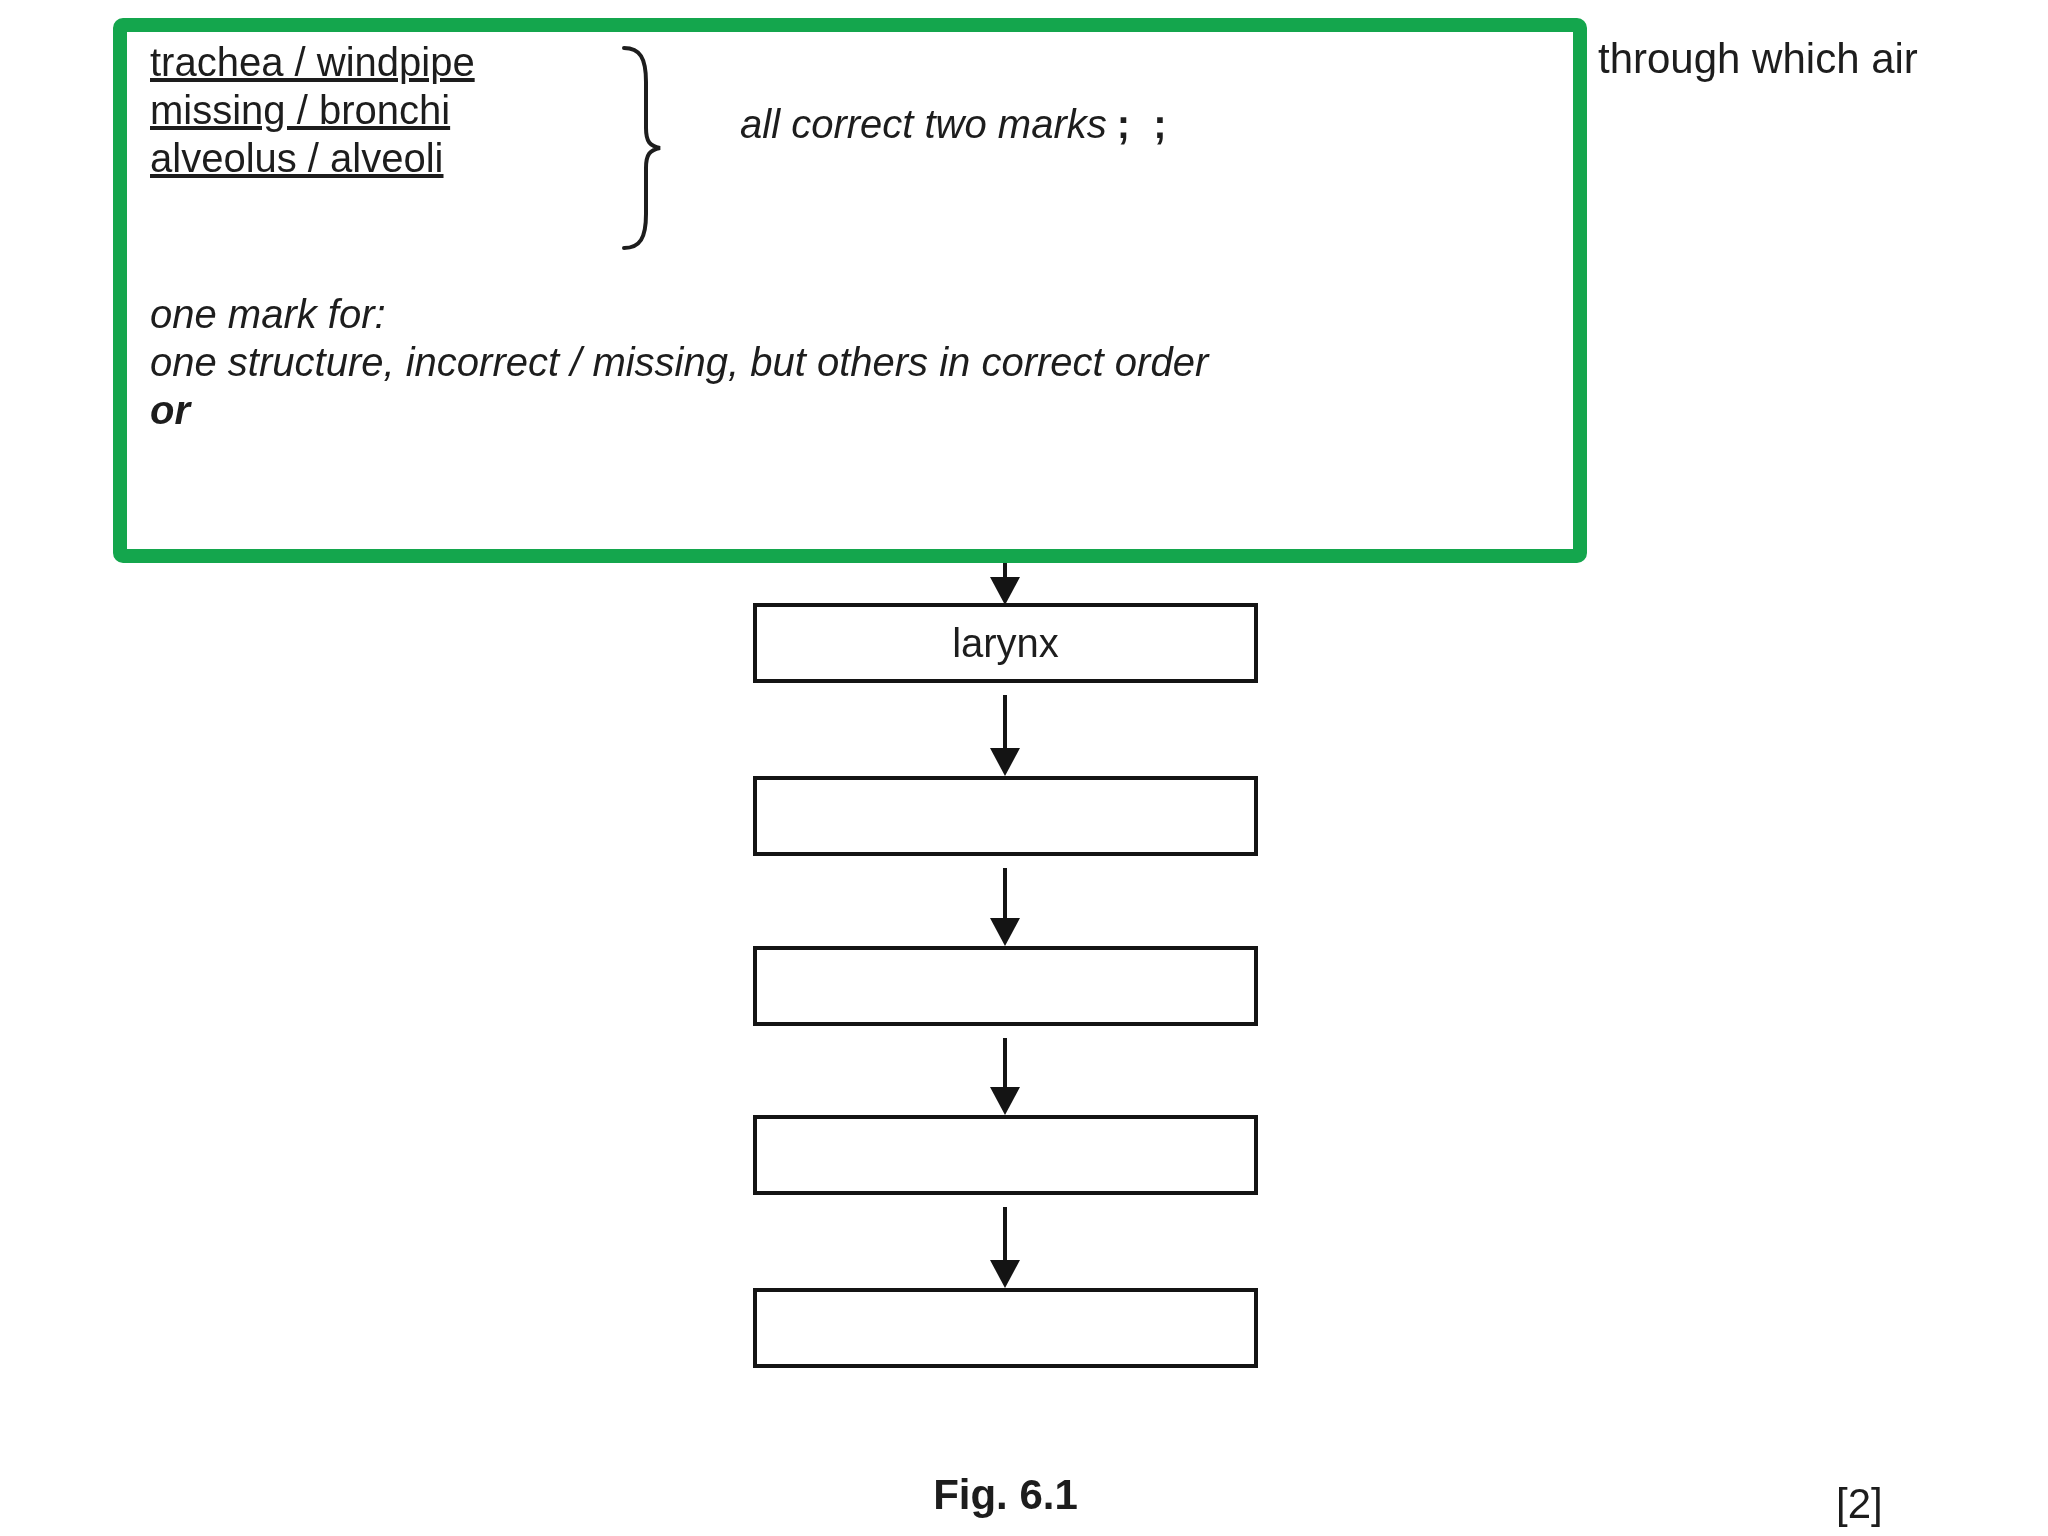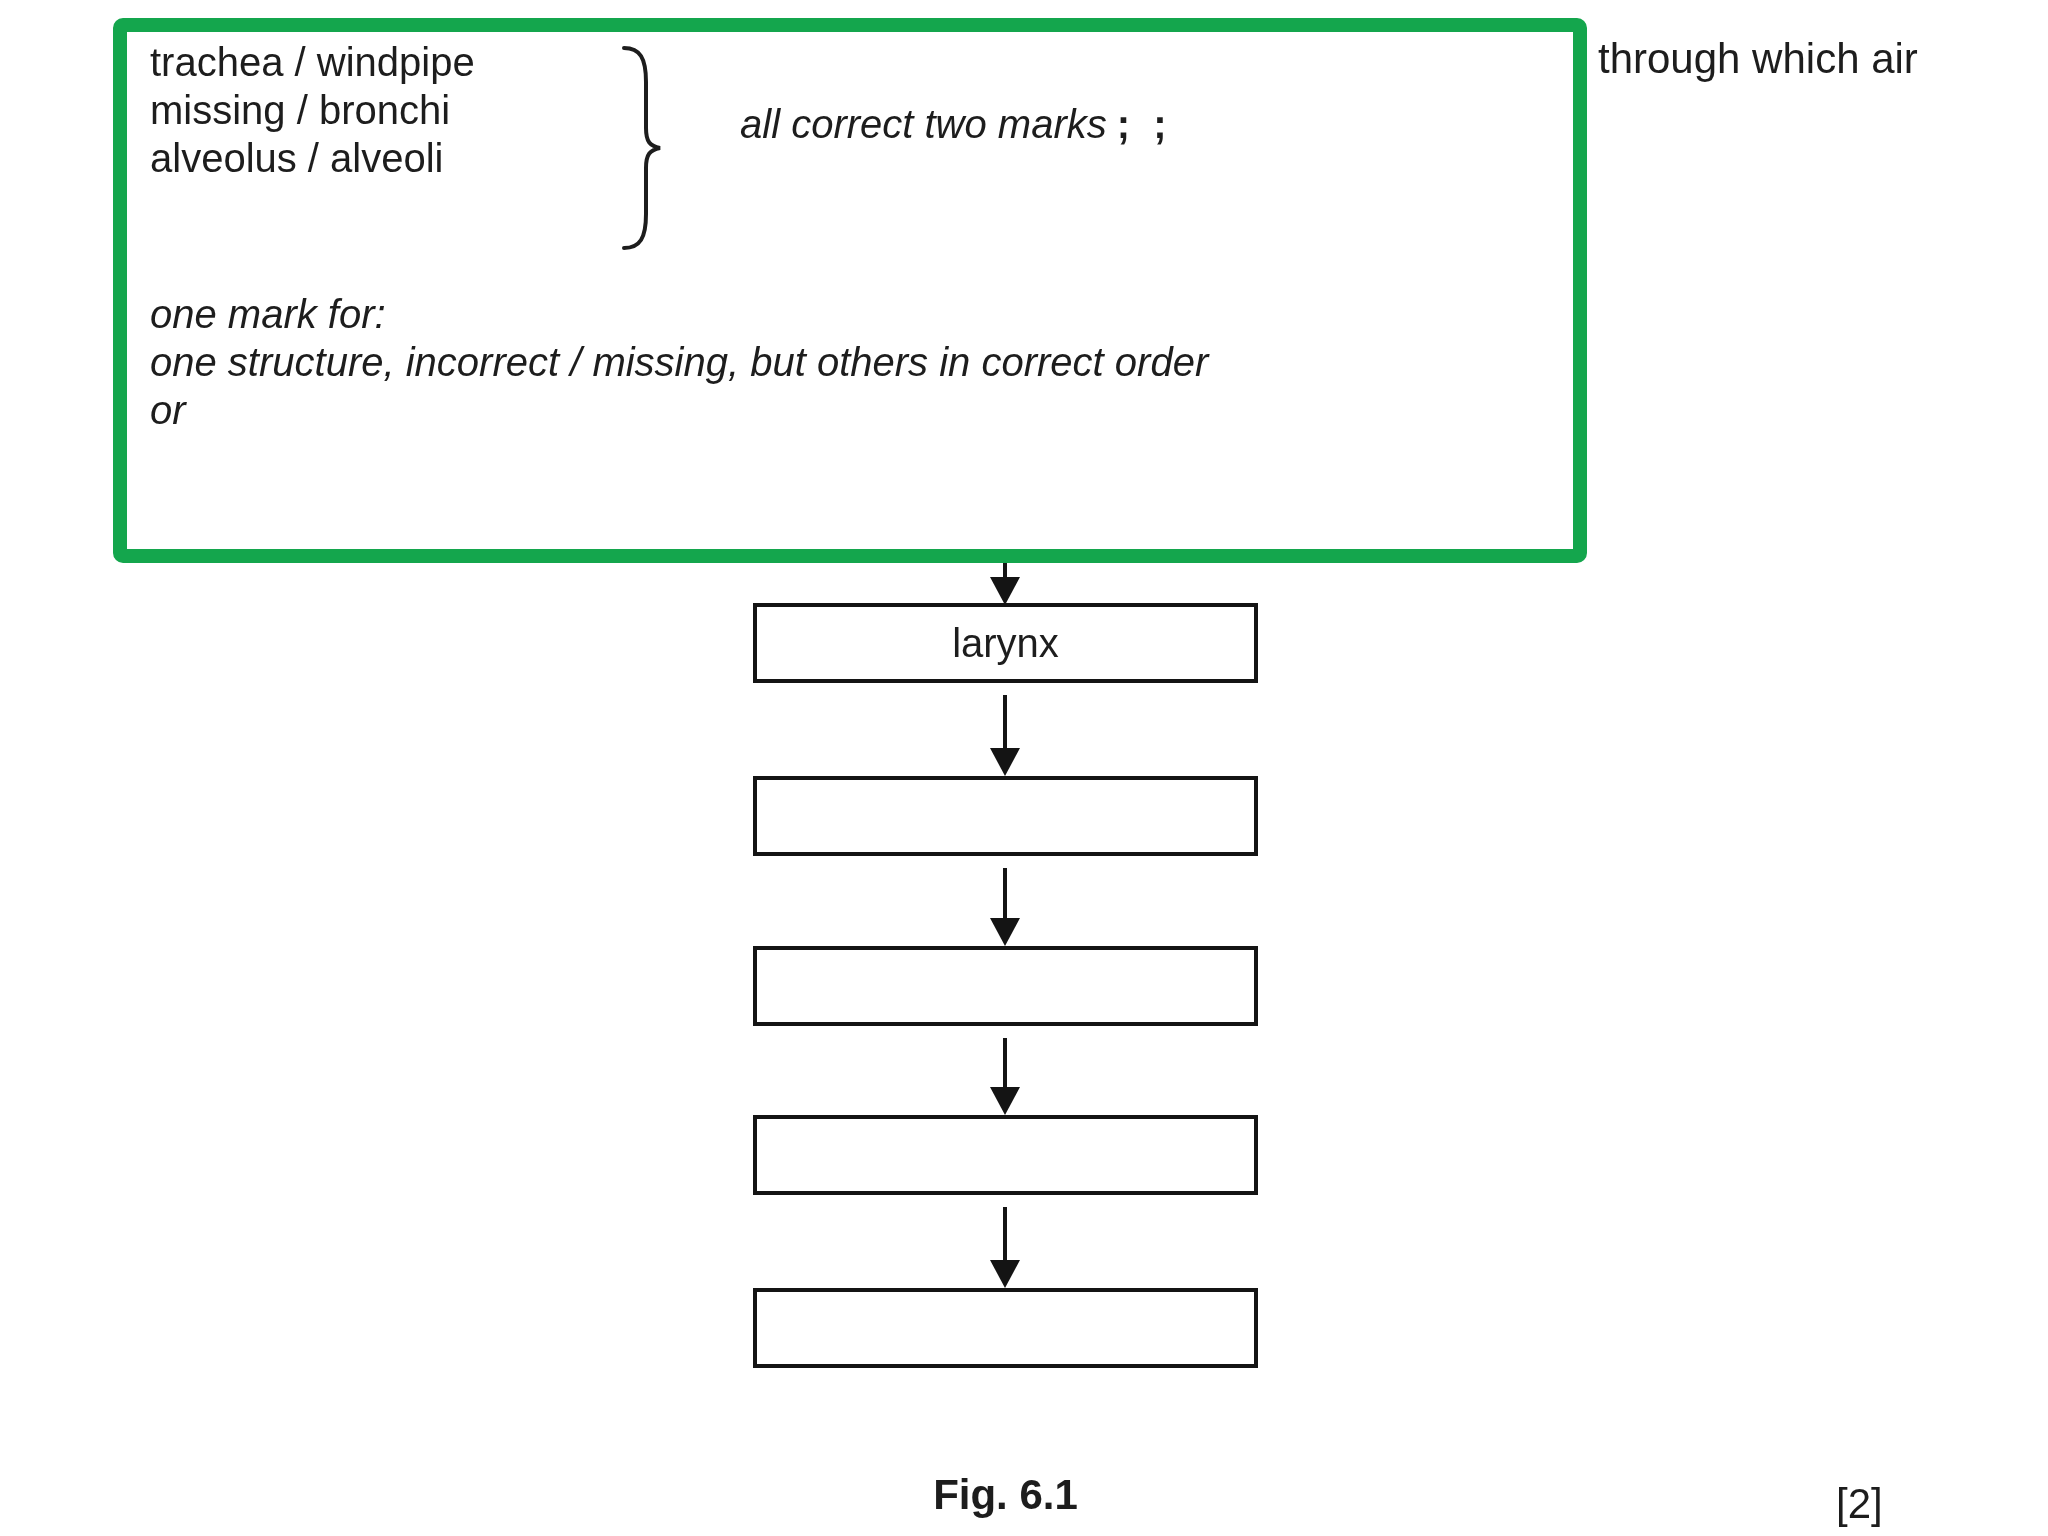--- a/index.html
+++ b/index.html
@@ -24,20 +24,21 @@
   }
 
   
   .structures {
     position: absolute;
     left: 150px; top: 38px;
     font-size: 40px;
     line-height: 48px;
     color: var(--ink);
     list-style: none;
+    text-decoration: underline;
   }
 
   .brace {
     position: absolute;
     left: 618px; top: 44px;
     width: 48px; height: 208px;
   }
 
   .brace-note {
     position: absolute;
@@ -50,21 +51,21 @@
   .brace-note .marks { font-weight: 700; font-style: normal; letter-spacing: 6px; margin-left: 10px; }
 
   .notes {
     position: absolute;
     left: 150px; top: 290px;
     font-size: 40px;
     line-height: 48px;
     white-space: nowrap;
   }
   .note-line { font-style: italic; }
-  .note-line.bold { font-weight: 400; }
+  .note-line.bold { font-weight: 700; }
 
   
   .fragment {
     position: absolute;
     left: 1598px; top: 34px;
     font-size: 42px;
     line-height: 50px;
     white-space: nowrap;
   }
 

